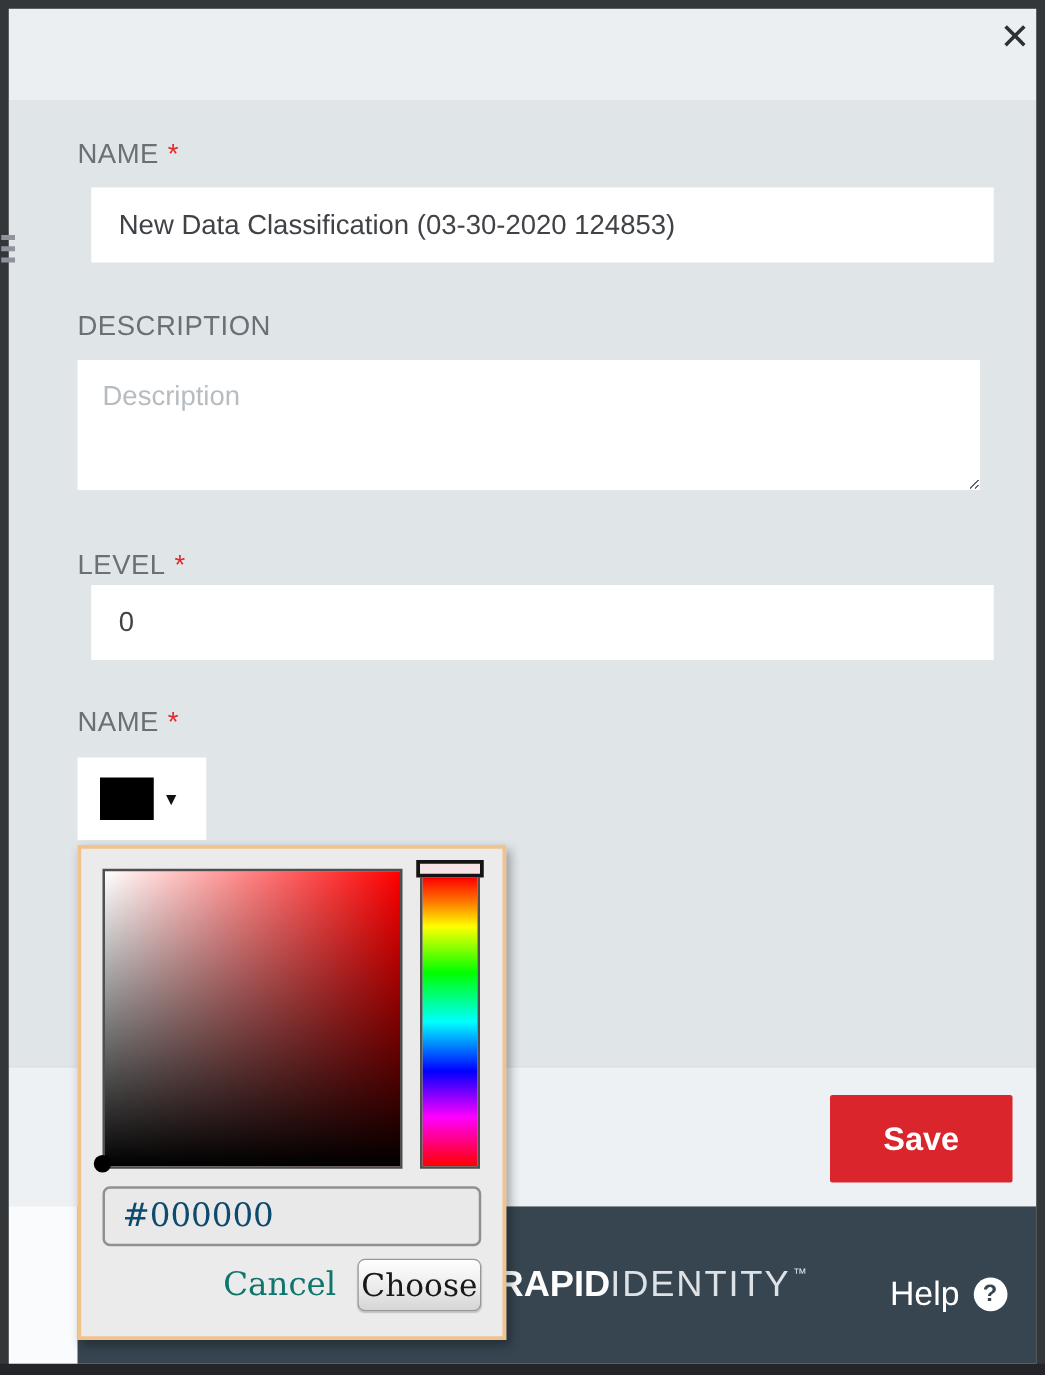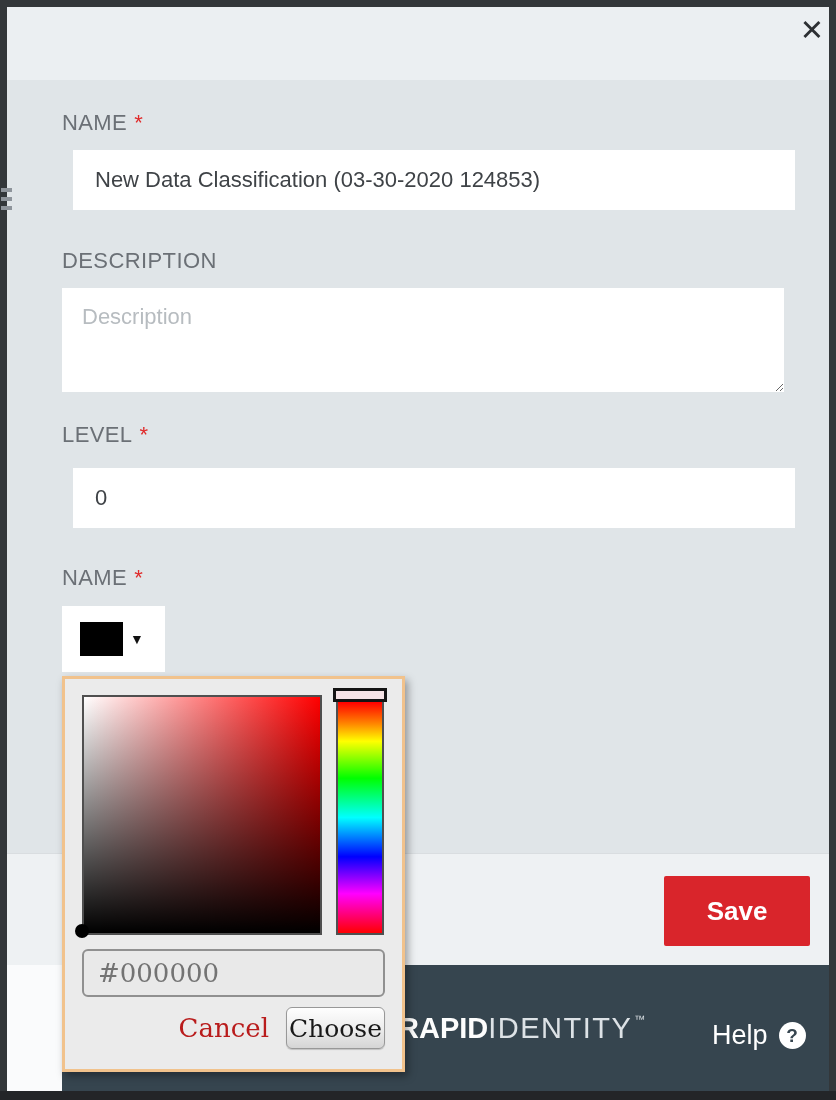--- a/index.html
+++ b/index.html
@@ -65,25 +65,25 @@
   .sv{position:absolute;left:17px;top:16px;width:240px;height:240px;box-sizing:border-box;border:2px solid #4f4f4f;
       background:linear-gradient(to bottom,rgba(0,0,0,0) 0%,#000 100%),linear-gradient(to right,#fff 0%,#f00 100%);
       cursor:crosshair;}
   .sv-marker{position:absolute;left:10px;top:245px;width:14px;height:14px;border-radius:50%;background:#000;z-index:41;}
   .hue{position:absolute;left:271px;top:21px;width:48px;height:235px;box-sizing:border-box;border:2px solid #4f4f4f;
        background:linear-gradient(to bottom,#f00 0%,#ff8000 9%,#ff0 17%,#0f0 33%,#0ff 50%,#00f 67%,#f0f 83%,#f00 100%);
        cursor:pointer;}
   .hue-handle{position:absolute;left:268px;top:9px;width:54px;height:14px;box-sizing:border-box;
               border:3px solid #141414;background:#f5e3e6;z-index:41;cursor:grab;}
   .hex{position:absolute;left:17px;top:270px;width:303px;height:48px;box-sizing:border-box;background:#e9e9e9;
-       border:2px solid #909090;border-radius:6px;padding:0 12px 0 14px;font-size:26px;color:#737373;
+       border:2px solid #909090;border-radius:6px;padding:0 12px 0 14px;font-size:26px;color:#0c4a6e;
        font-family:"DejaVu Serif",serif;outline:none;}
   .picker-actions{position:absolute;left:17px;top:328px;width:303px;height:42px;display:flex;
                   align-items:center;justify-content:flex-end;gap:17px;}
-  .cancel-link{font-size:26px;color:#b91c1c;cursor:pointer;}
+  .cancel-link{font-size:26px;color:#0f766e;cursor:pointer;}
   .choose-btn{width:99px;height:42px;box-sizing:border-box;border:1px solid #989898;border-radius:6px;
               background:linear-gradient(to bottom,#fefefe 0%,#ececec 55%,#d5d5d5 100%);
               font-size:25px;color:#191919;font-family:"DejaVu Serif",serif;
               display:flex;align-items:center;justify-content:center;cursor:pointer;
               box-shadow:0 1px 1px rgba(0,0,0,.18);}
 </style>
 </head>
 <body>
 
 <div class="page">
@@ -106,21 +106,21 @@
   <div class="lbl" style="top:110px;">
     <span>NAME</span><span class="req">*</span>
   </div>
   <input class="txt" style="top: 150px;" type="text" value="New Data Classification (03-30-2020 124853)">
 
   <div class="lbl" style="top:248px;">
     <span>DESCRIPTION</span>
   </div>
   <textarea class="ta" placeholder="Description" style=""></textarea>
 
-  <div class="lbl" style="top:422px;">
+  <div class="lbl" style="top:439px;">
     <span>LEVEL</span><span class="req">*</span>
   </div>
   <input class="txt" style="top: 468px;" type="text" value="0">
 
   <div class="lbl" style="top:565px;">
     <span>NAME</span><span class="req">*</span>
   </div>
   <div class="color-widget">
     <span class="swatch"></span>
     <span class="caret">▼</span>

